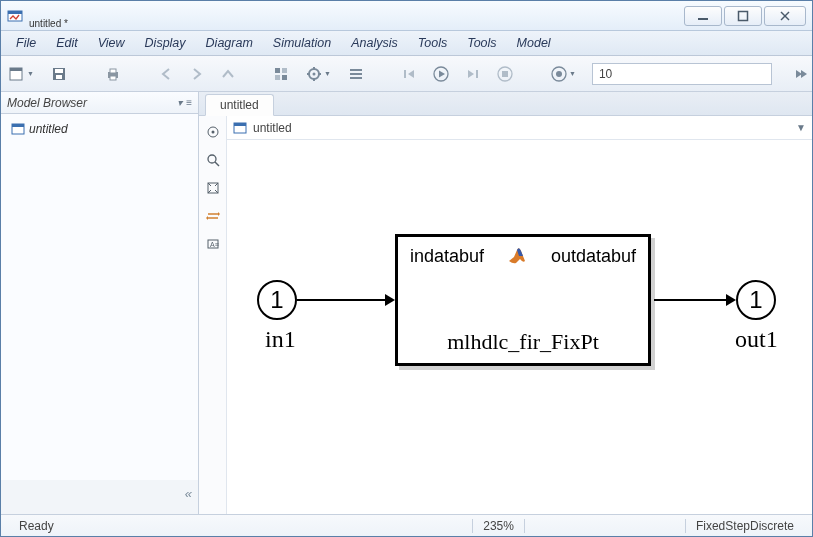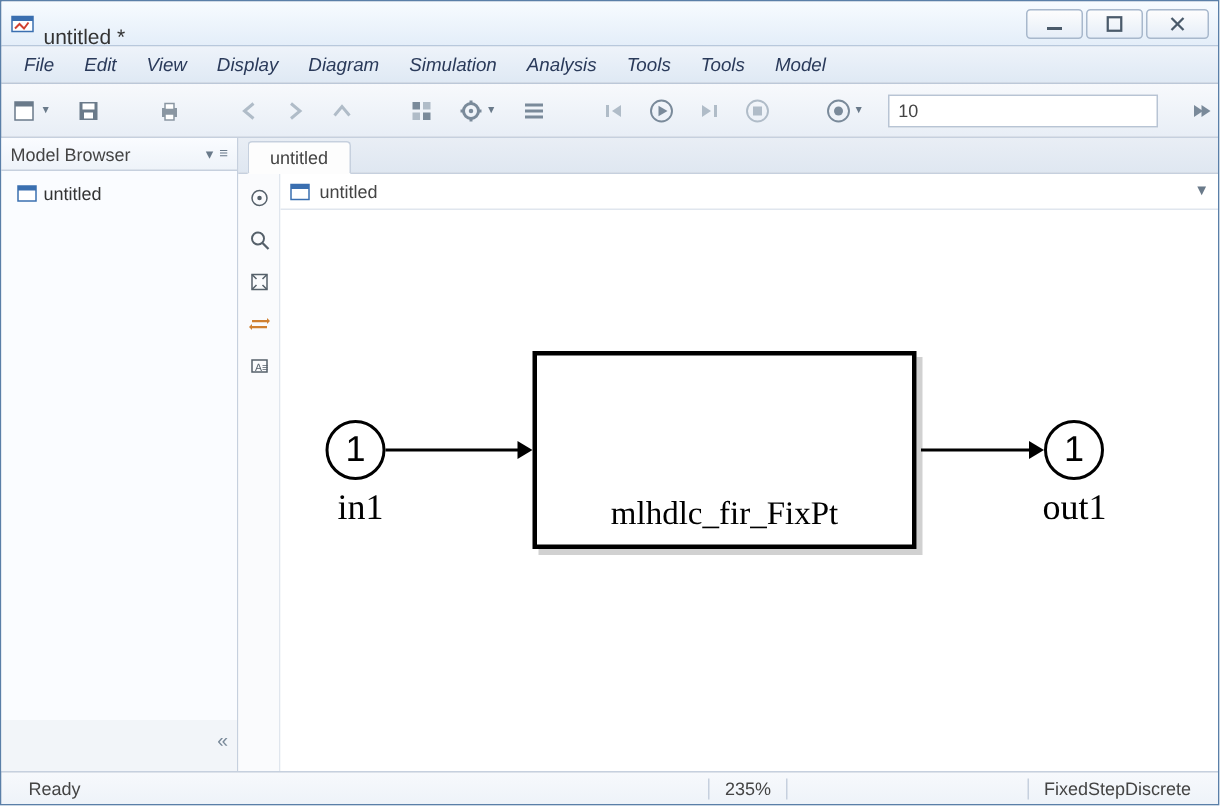--- a/index.html
+++ b/index.html
@@ -1,38 +1,38 @@
 <!DOCTYPE html>
 <html><head>
 <meta charset="utf-8">
 <style>
   * { box-sizing: border-box; margin: 0; padding: 0; font-family: "Segoe UI", Tahoma, sans-serif; }
   body { width: 813px; height: 537px; overflow: hidden; background: #dfe9f5; }
   .window { width: 813px; height: 537px; border: 1px solid #5a7fa8; background:#f0f0f0; display:flex; flex-direction:column; }
   
   .titlebar { height: 30px; background: linear-gradient(#f7fbff,#e4eef9); display:flex; align-items:center; padding:0 6px; border-bottom:1px solid #b8c8dc; }
   .titlebar .app-icon { width:16px; height:16px; margin-right:6px; }
-  .titlebar .title { font-size:14px; color:#333; flex:0 0 auto;margin-top:16px; }
+  .titlebar .title { font-size:10px; color:#333; flex:0 0 auto;margin-top:16px; }
   .titlebar .spacer { flex:1; }
   .winbtns { display:flex; gap:2px; }
   .winbtn { width:38px; height:20px; border:1px solid #a8b8cc; border-radius:3px; background:linear-gradient(#fdfdfd,#e6eef8); display:flex; align-items:center; justify-content:center; color:#4a5a6a; font-size:12px; }
   .winbtn.close { width:42px; }
   
   .menubar { height:25px; background:linear-gradient(#eef3fa,#dfe9f4); border-bottom:1px solid #bcc8d8; display:flex; align-items:center; padding:0 6px; gap:2px;font-style:italic; }
   .menuitem { padding:2px 9px; font-size:12.5px; color:#2a3a5a; cursor:default; }
   
   .toolbar { height:36px; background:linear-gradient(#f7f9fc,#e8eef6); border-bottom:1px solid #c6d0de; display:flex; align-items:center; padding:0 6px; gap:15px; }
   .tbtn { width:28px; height:28px; border:1px solid transparent; border-radius:3px; display:flex; align-items:center; justify-content:center; color:#5a6a7a; }
   .tbtn.disabled { color:#b0bcc8; }
   .tbtn .combo-caret { font-size:7px; margin-left:2px; color:#6a7a8a;}
   .tsep { width:1px; height:24px; background:#c6d0de; margin:0 3px; }
   .timebox { flex:0 0 180px; height:22px; border:1px solid #b8c4d4; background:#fff; font-size:12px; padding:0 6px; display:flex; align-items:center; color:#444; }
   
   .mainrow { flex:1; display:flex; min-height:0; }
-  .sidebar { width:158px; background:#f2f5f9; border-right:1px solid #c6d0de; display:flex; flex-direction:column; }
+  .sidebar { width:198px; background:#f2f5f9; border-right:1px solid #c6d0de; display:flex; flex-direction:column;font-style:italic; }
   .sidehdr { height:22px; border-bottom:1px solid #c6d0de; display:flex; align-items:center; padding:0 6px; font-size:12px; color:#444; background:linear-gradient(#fafcff,#eef3f9); }
   .sidehdr .flex { flex:1; }
   .sidehdr .hicon { font-size:10px; color:#6a7a8a; margin-left:4px; }
   .tree { flex:1; padding:6px; font-size:12px; color:#333; background:#fafcff; }
   .tree-item { display:flex; align-items:center; gap:4px; padding:2px 4px; }
   .model-icon { width:14px; height:14px; display:inline-block; }
   .collapse { height:34px; display:flex; align-items:flex-start; justify-content:flex-end; padding:6px; color:#7a8a9a; font-size:13px; background:#f2f5f9;}
   
   .editor { flex:1; display:flex; flex-direction:column; min-width:0; }
   .tabstrip { height:24px; display:flex; align-items:flex-end; padding-left:6px; background:linear-gradient(#e9eef5,#dfe7f1); border-bottom:1px solid #c6d0de; }
@@ -316,20 +316,30 @@
 
             <div class="port" style="left:30px; top:140px;">
               <span>1</span>
             </div>
             <div class="port-label" style="left:38px; top:186px;">in1</div>
 
             <div class="wire" style="left:70px; top:159px; width:90px;"></div>
             <div class="arrow" style="left:158px; top:154px;"></div>
 
             <div class="block" style="left:168px; top:94px; width:256px; height:132px;">
+              <div class="topline">
+                <span>indatabuf</span>
+                <span class="ml-logo">
+                  <svg viewBox="0 0 22 22">
+                      <path d="M2 16 L7 12 L10 5 Q12 1 14 6 L18 16 Q16 18 13 14 L9 18 Q6 19 2 16 Z" fill="#d97b2a"></path>
+                      <path d="M10 5 Q12 1 14 6 L16 11 L12 11 Z" fill="#3759a8"></path>
+                    </svg>
+                </span>
+                <span>outdatabuf</span>
+              </div>
               <div class="fname">mlhdlc_fir_FixPt</div>
             </div>
 
             <div class="wire" style="left:427px; top:159px; width:74px;"></div>
             <div class="arrow" style="left:499px; top:154px;"></div>
 
             <div class="port" style="left:509px; top:140px;">
               <span>1</span>
             </div>
             <div class="port-label" style="left:508px; top:186px;">out1</div>

